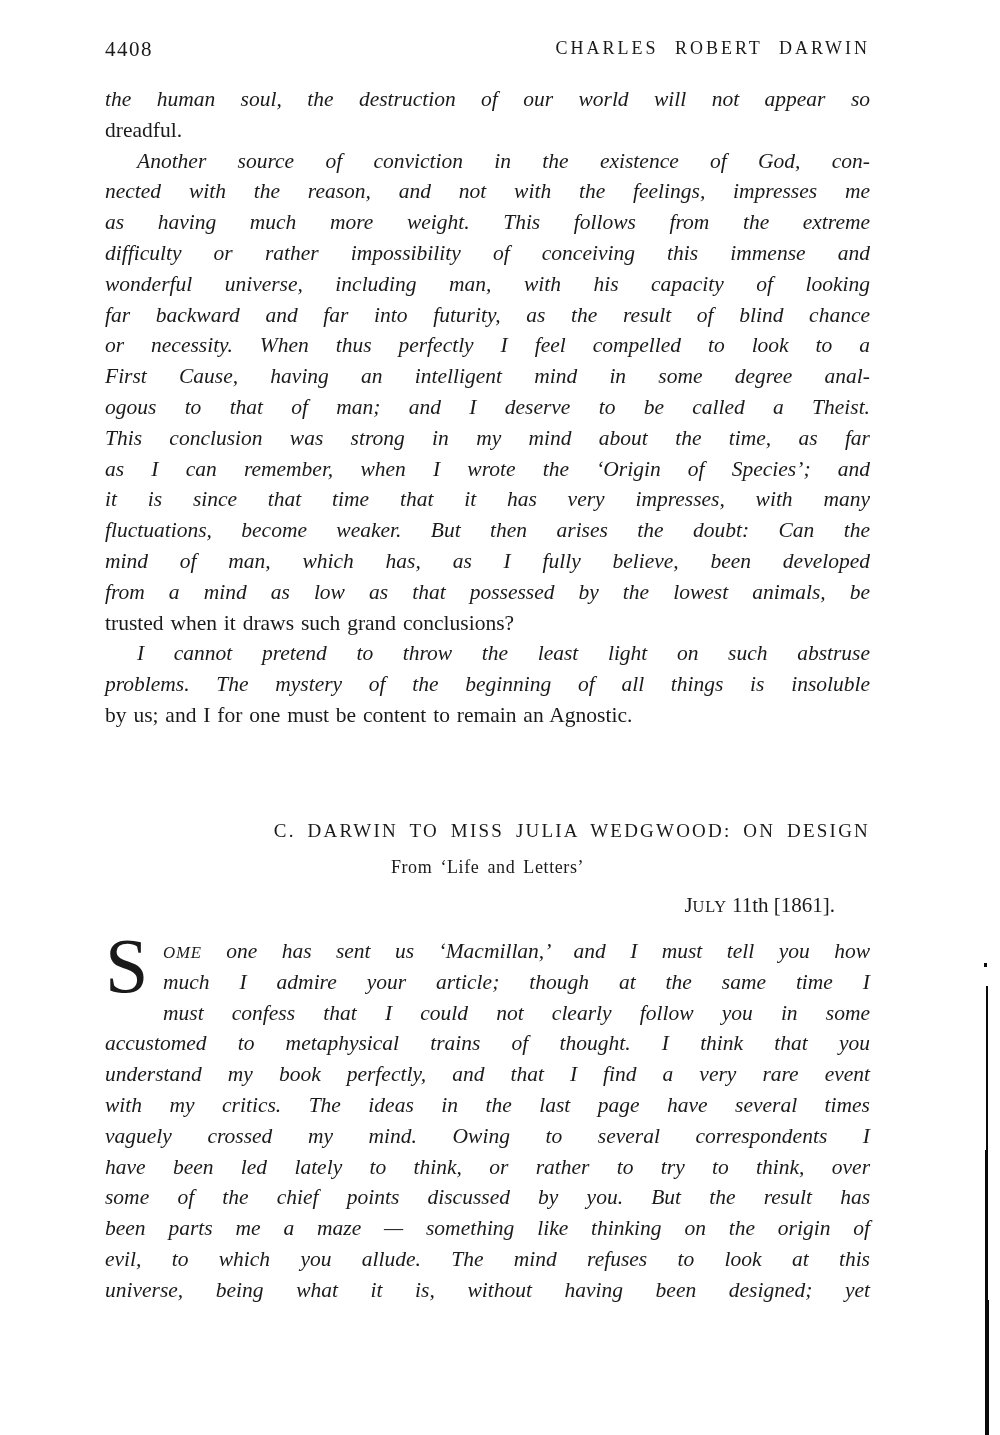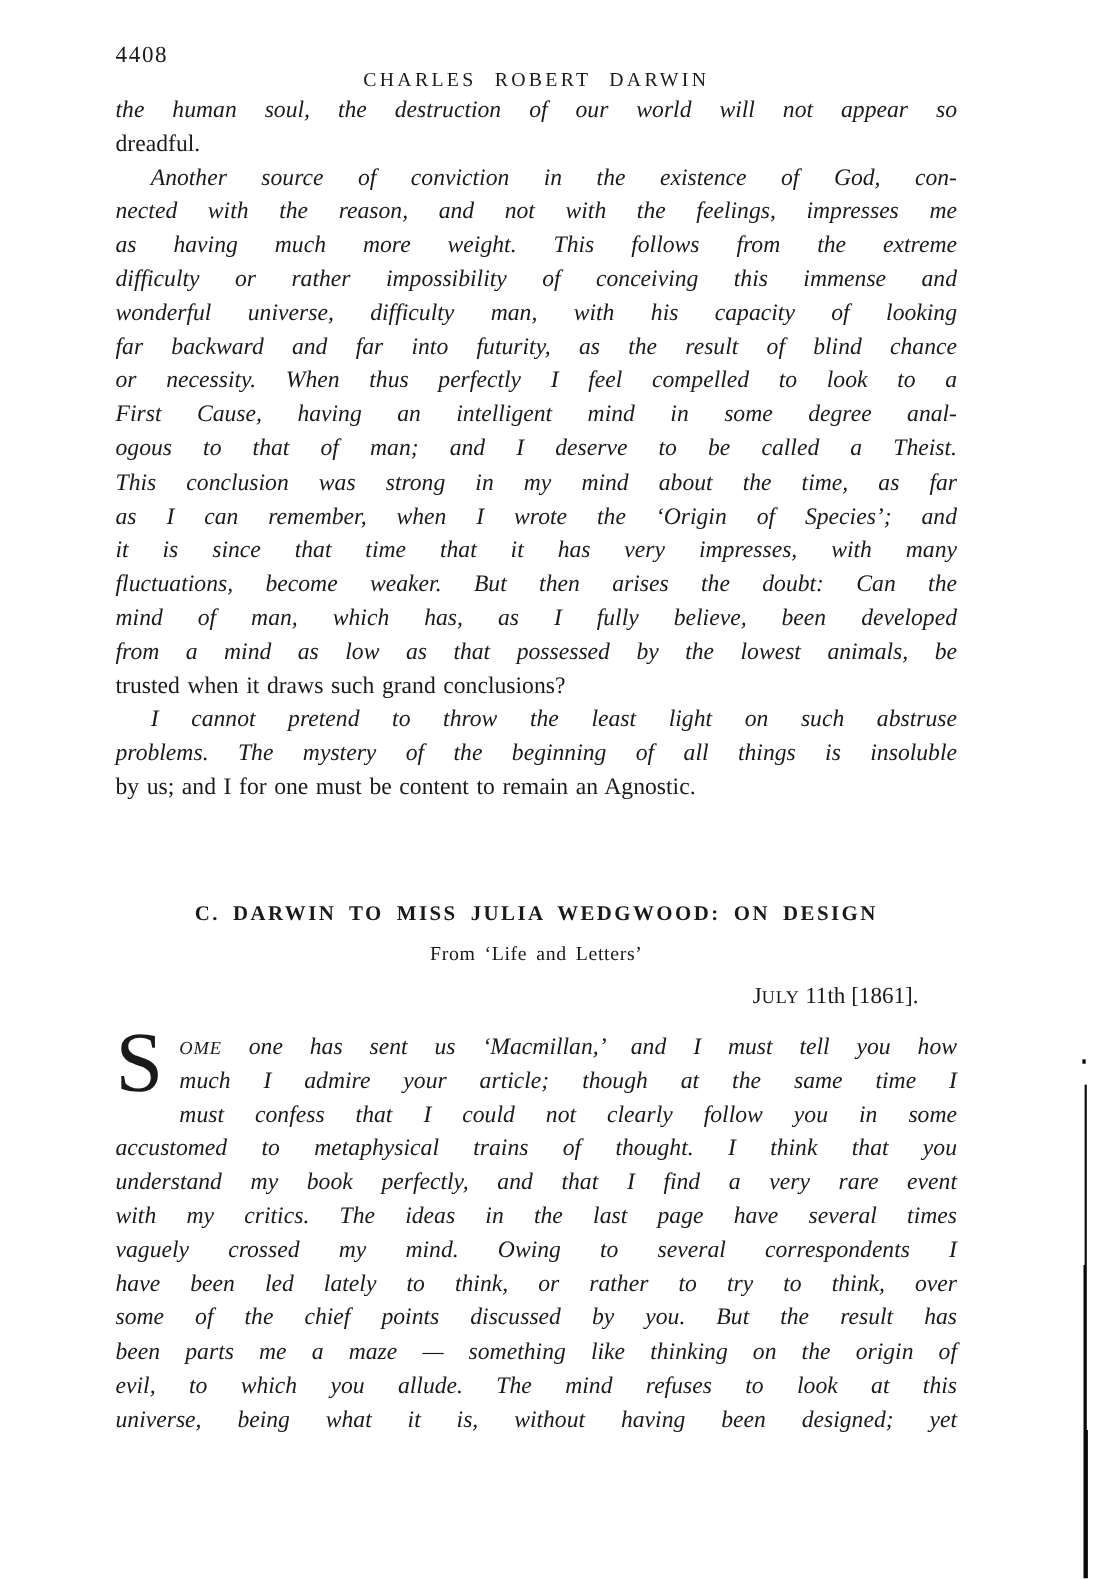--- a/index.html
+++ b/index.html
@@ -13,44 +13,43 @@
   }
   .page { position: absolute; inset: 0; }
 
   
   .running-row { position: absolute; top: 36px; left: 105px; width: 765px; height: 26px; }
   .page-num {
     position: absolute; left: 0; top: 1px;
     font-size: 21px; letter-spacing: 1.5px;
   }
   .running-title {
-    text-align: center;
+    text-align: right;
     font-size: 18px; letter-spacing: 3px; word-spacing: 9px;
     padding-top: 2px;
-    margin-top: 24px;
   }
 
   
   .sec1, .letter {
     position: absolute; left: 105px; width: 765px;
     font-size: 21.5px; word-spacing: 1.5px;
   }
   .sec1 { top: 84px; }
   .letter { top: 936px; }
 
   .tline { height: 30.8px; line-height: 30.8px; }
   .j { text-align: justify; text-align-last: justify; font-style: italic; }
   .l { text-align: left; }
   .ind { text-indent: 32px; }
 
   
   .sec2-head {
     position: absolute; top: 820px; left: 105px; width: 765px;
-    text-align: center; font-size: 19px;
-    letter-spacing: 2.2px; word-spacing: 5px; font-weight: bold;
+    text-align: right; font-size: 19px;
+    letter-spacing: 2.2px; word-spacing: 5px;
   }
   .sec2-src {
     position: absolute; top: 857px; left: 105px; width: 765px;
     text-align: center; font-size: 18px;
     letter-spacing: 0.6px; word-spacing: 3px;
   }
   .dateline {
     position: absolute; top: 893px; left: 105px; width: 730px;
     text-align: right; font-size: 21px;
   }
@@ -83,21 +82,21 @@
     <div class="running-title">CHARLES ROBERT DARWIN</div>
   </div>
 
   <div class="sec1">
     <div class="tline j">the human soul, the destruction of our world will not appear so</div>
     <div class="tline l">dreadful.</div>
     <div class="tline j ind">Another source of conviction in the existence of God, con-</div>
     <div class="tline j">nected with the reason, and not with the feelings, impresses me</div>
     <div class="tline j">as having much more weight. This follows from the extreme</div>
     <div class="tline j">difficulty or rather impossibility of conceiving this immense and</div>
-    <div class="tline j">wonderful universe, difficulty man, with his capacity of looking</div>
+    <div class="tline j">wonderful universe, including man, with his capacity of looking</div>
     <div class="tline j">far backward and far into futurity, as the result of blind chance</div>
     <div class="tline j">or necessity. When thus perfectly I feel compelled to look to a</div>
     <div class="tline j">First Cause, having an intelligent mind in some degree anal-</div>
     <div class="tline j">ogous to that of man; and I deserve to be called a Theist.</div>
     <div class="tline j">This conclusion was strong in my mind about the time, as far</div>
     <div class="tline j">as I can remember, when I wrote the ‘Origin of Species’; and</div>
     <div class="tline j">it is since that time that it has very impresses, with many</div>
     <div class="tline j">fluctuations, become weaker. But then arises the doubt: Can the</div>
     <div class="tline j">mind of man, which has, as I fully believe, been developed</div>
     <div class="tline j">from a mind as low as that possessed by the lowest animals, be</div>

